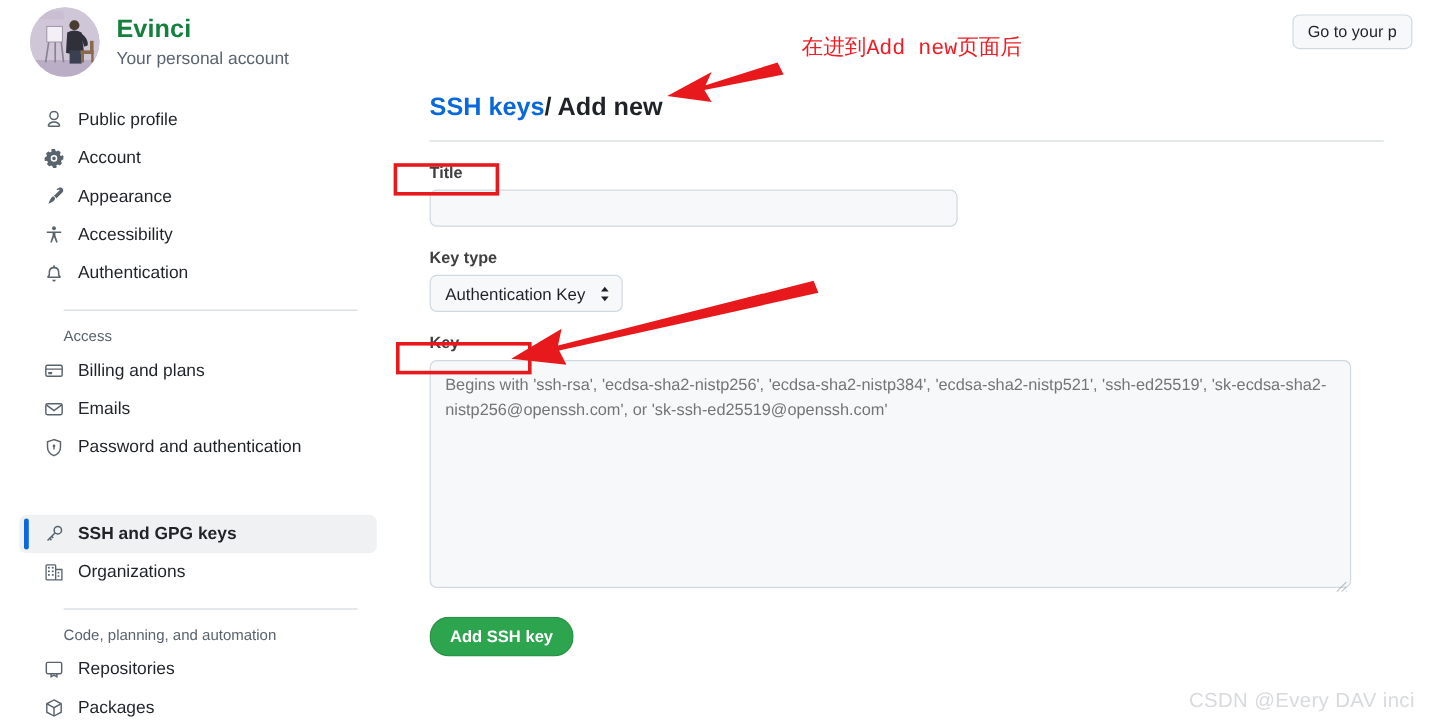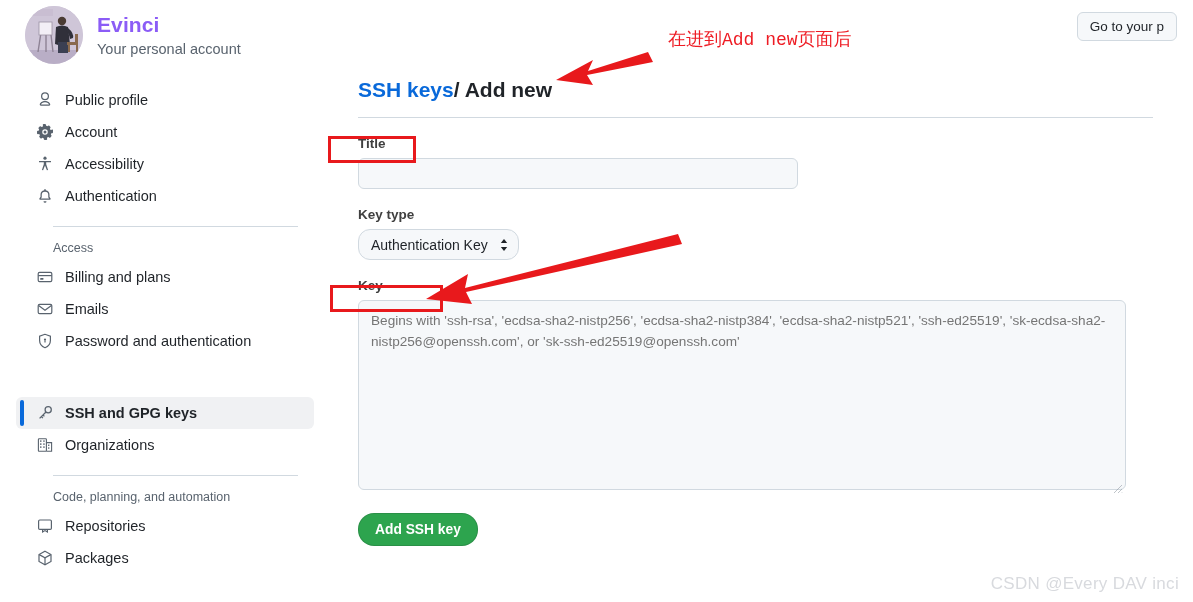--- a/index.html
+++ b/index.html
@@ -23,21 +23,21 @@
   }
   .avatar {
     width: 58px; height: 58px; border-radius: 50%;
     overflow: hidden; flex: 0 0 58px;
     background: #cdc3d6;
     position: relative;
   }
   .avatar svg { display: block; width: 58px; height: 58px; }
   .profile-meta { display: flex; flex-direction: column; line-height: 1.25; }
   .profile-name {
-    font-size: 21px; font-weight: 700; color: #8b5cf6; letter-spacing: .1px;
+    font-size: 21px; font-weight: 700; color: #15803d; letter-spacing: .1px;
   }
   .profile-sub { font-size: 14.5px; color: #59636e; margin-top: 2px; }
 
   .nav-list { margin-top: 20px; padding: 0 16px 0 16px; }
   .nav-item {
     display: flex; align-items: center; gap: 12px;
     height: 32px; padding: 0 10px 0 21px;
     border-radius: 6px; position: relative;
     font-size: 14.5px; color: #1f2328;
     cursor: pointer; margin-bottom: 0px;
@@ -98,21 +98,21 @@
   .text-input {
     width: 440px; height: 31px;
     background: #f6f8fa; border: 1px solid #d1d9e0;
     border-radius: 6px; font-size: 14px; color: #1f2328;
     padding: 4px 12px; outline: none;
     font-family: "Liberation Sans", sans-serif;
   }
   .select-wrap { position: relative; display: inline-block; }
   .select-box {
     height: 31px; background: #f6f8fa; border: 1px solid #d1d9e0;
-    border-radius: 12px; font-size: 14px; color: #1f2328;
+    border-radius: 6px; font-size: 14px; color: #1f2328;
     padding: 0 30px 0 12px; display: flex; align-items: center;
     cursor: pointer; white-space: nowrap;
   }
   .select-caret {
     position: absolute; right: 10px; top: 50%; transform: translateY(-50%);
     display: flex; flex-direction: column; gap: 2px; color: #1f2328;
     pointer-events: none;
   }
   .key-textarea {
     width: 768px; height: 190px;
@@ -212,20 +212,28 @@
 
       <div class="nav-item">
         <span class="nav-icon">
           <svg width="16" height="16" viewBox="0 0 16 16" fill="currentColor">
               <path d="M8 0a1 1 0 0 1 .98.8l.17.86a6 6 0 0 1 1.2.5l.72-.5a1 1 0 0 1 1.28.12l.87.87a1 1 0 0 1 .12 1.28l-.5.72c.21.38.38.78.5 1.2l.86.17A1 1 0 0 1 16 7v1.2a1 1 0 0 1-.8.98l-.86.17a6 6 0 0 1-.5 1.2l.5.72a1 1 0 0 1-.12 1.28l-.87.87a1 1 0 0 1-1.28.12l-.72-.5c-.38.21-.78.38-1.2.5l-.17.86A1 1 0 0 1 9 16H7.8a1 1 0 0 1-.98-.8l-.17-.86a6 6 0 0 1-1.2-.5l-.72.5a1 1 0 0 1-1.28-.12l-.87-.87a1 1 0 0 1-.12-1.28l.5-.72a6 6 0 0 1-.5-1.2l-.86-.17A1 1 0 0 1 0 9V7.8a1 1 0 0 1 .8-.98l.86-.17c.12-.42.29-.82.5-1.2l-.5-.72a1 1 0 0 1 .12-1.28l.87-.87A1 1 0 0 1 3.93 2.5l.72.5c.38-.21.78-.38 1.2-.5l.17-.86A1 1 0 0 1 7 0h1Zm0 5.25a2.75 2.75 0 1 0 0 5.5 2.75 2.75 0 0 0 0-5.5Zm0 1.25a1.5 1.5 0 1 1 0 3 1.5 1.5 0 0 1 0-3Z"></path>
             </svg>
         </span>
         <span class="nav-label">Account</span>
       </div>
 
+      <div class="nav-item">
+        <span class="nav-icon">
+          <svg width="16" height="16" viewBox="0 0 16 16" fill="currentColor">
+              <path d="M11.55.97a2.4 2.4 0 0 1 3.4 3.4l-5.1 5.1a3 3 0 0 0-.76-1.3 3 3 0 0 0-1.3-.77l5.1-5.1a1.15 1.15 0 0 0-1.63 0l-.23.23-.9-.9.23-.23a2.4 2.4 0 0 1 1.19-.43ZM6.2 8.2c.9-.9 2.3-.3 2.6.9.22.9-.3 1.6-.9 2.2-.9.9-2.3 1.8-4.6 2.4.8-2.1 1.8-3.9 2.9-5.5Z"></path>
+            </svg>
+        </span>
+        <span class="nav-label">Appearance</span>
+      </div>
 
       <div class="nav-item">
         <span class="nav-icon">
           <svg width="16" height="16" viewBox="0 0 16 16" fill="currentColor">
               <circle cx="8" cy="2.2" r="1.6"></circle>
               <path d="M2 4.9h12v1.3H9.2v2.1l1.9 5.6-1.2.4L8 9.4l-1.9 4.9-1.2-.4 1.9-5.6V6.2H2V4.9Z"></path>
             </svg>
         </span>
         <span class="nav-label">Accessibility</span>
       </div>

